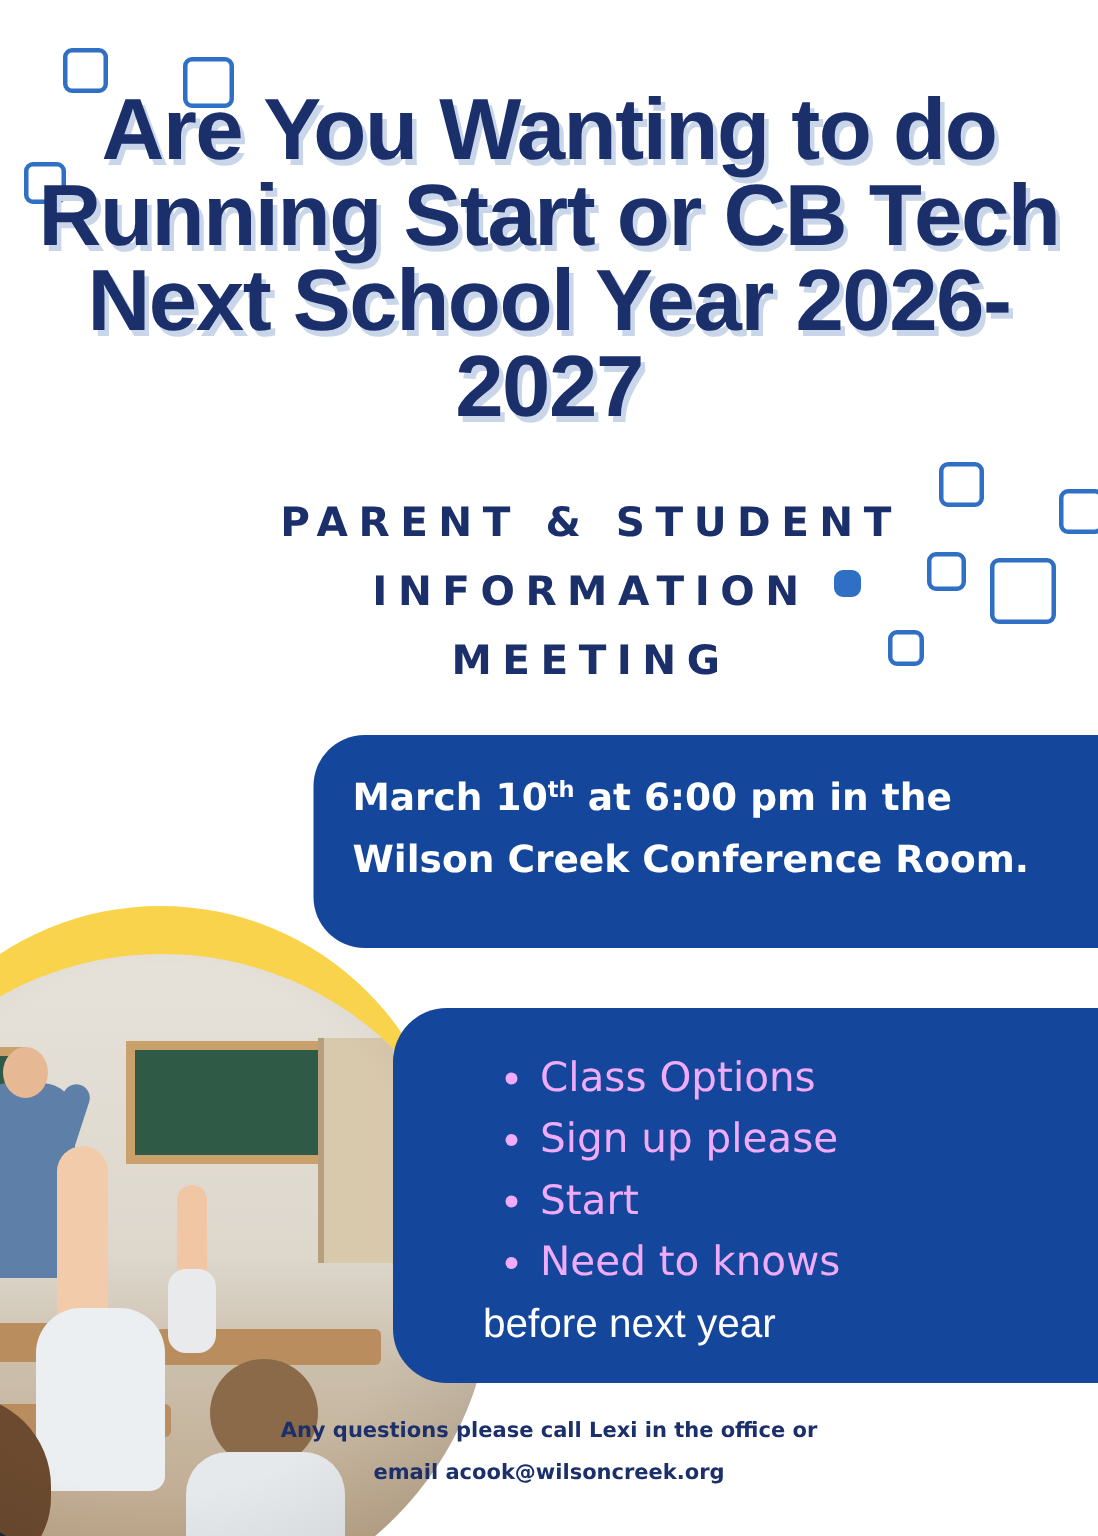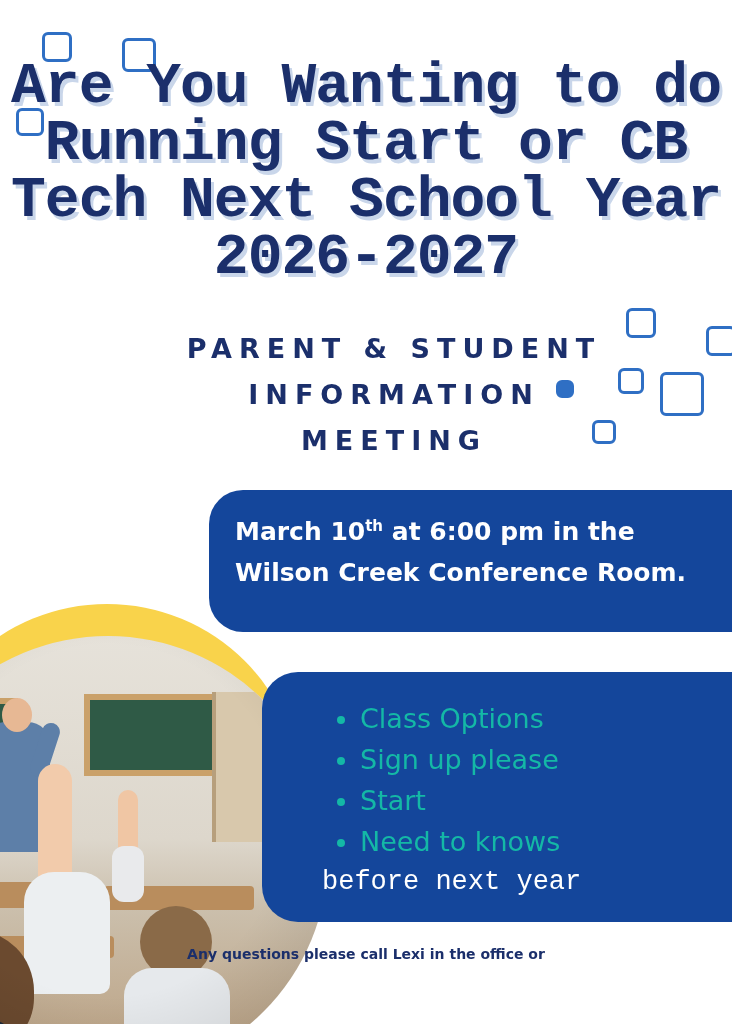--- a/index.html
+++ b/index.html
@@ -44,21 +44,21 @@
   .sq8 { left: 660px; top: 372px; width: 44px; height: 44px; }
   .sq9 { left: 592px; top: 420px; width: 24px; height: 24px; }
 
   
   .headline {
     position: absolute;
     left: 0;
     top: 58px;
     width: 732px;
     text-align: center;
-    font-family: Liberation Mono, monospace;
+    font-family: Liberation Sans, sans-serif;
     font-weight: bold;
     font-size: 58px;
     line-height: 57px;
     letter-spacing: -1px;
     color: #1b2f6b;
     text-shadow: 3px 4px 0 #c9d6ea;
     padding: 0 8px;
     box-sizing: border-box;
   }
 
@@ -117,24 +117,24 @@
   }
   .bullets-panel ul {
     margin: 0;
     padding: 0 0 0 26px;
     list-style: disc;
   }
   .bullets-panel li {
     font-family: "DejaVu Sans", sans-serif;
     font-size: 27px;
     line-height: 41px;
-    color: #14b8a6;
+    color: #f0abfc;
   }
   .bullets-tail {
-    font-family: Liberation Mono, monospace;
+    font-family: Liberation Sans, sans-serif;
     font-size: 27px;
     line-height: 41px;
     color: #ffffff;
     margin-left: -12px;
   }
 
   
   .yellow-circle {
     position: absolute;
     left: -88px;
@@ -326,15 +326,16 @@
       <li>Class Options</li>
       <li>Sign up please</li>
       <li>Start</li>
       <li>Need to knows</li>
     </ul>
     <div class="bullets-tail">before next year</div>
   </div>
 
   <div class="footer">
     <div>Any questions please call Lexi in the office or</div>
+    <div>email acook@wilsoncreek.org</div>
   </div>
 
 </div>
 
 </body></html>

